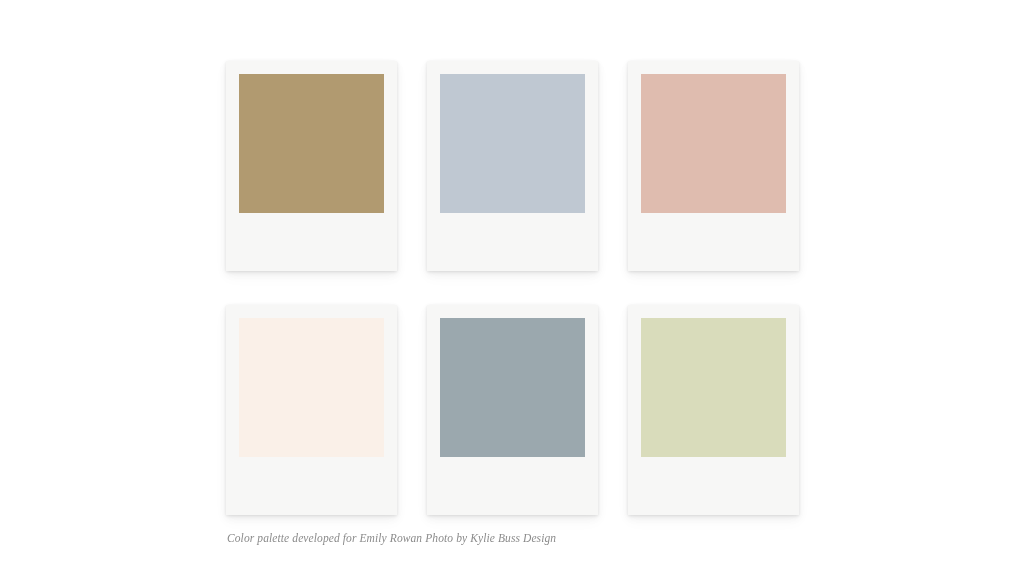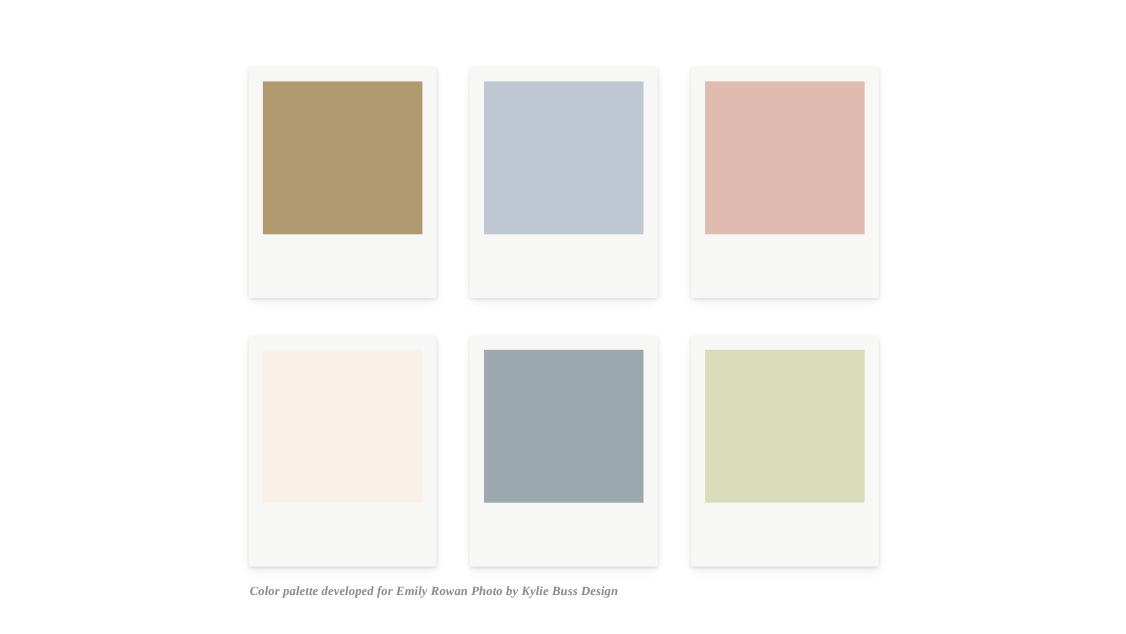--- a/index.html
+++ b/index.html
@@ -91,15 +91,15 @@
     <div class="polaroid" style="background: rgb(247, 247, 246);">
       <div class="swatch" style="background-color: rgb(155, 168, 174);"></div>
     </div>
 
     <div class="polaroid" style="background: rgb(247, 247, 246);">
       <div class="swatch" style="background-color: rgb(217, 220, 187);"></div>
     </div>
 
   </div>
 
-  <div class="caption" style="color: rgb(139, 139, 139); font-weight: bold;">Color palette developed for Emily Rowan Photo by Kylie Buss Design</div>
+  <div class="caption" style="color: rgb(139, 139, 139);">Color palette developed for Emily Rowan Photo by Kylie Buss Design</div>
 
 </div>
 
 </body></html>

